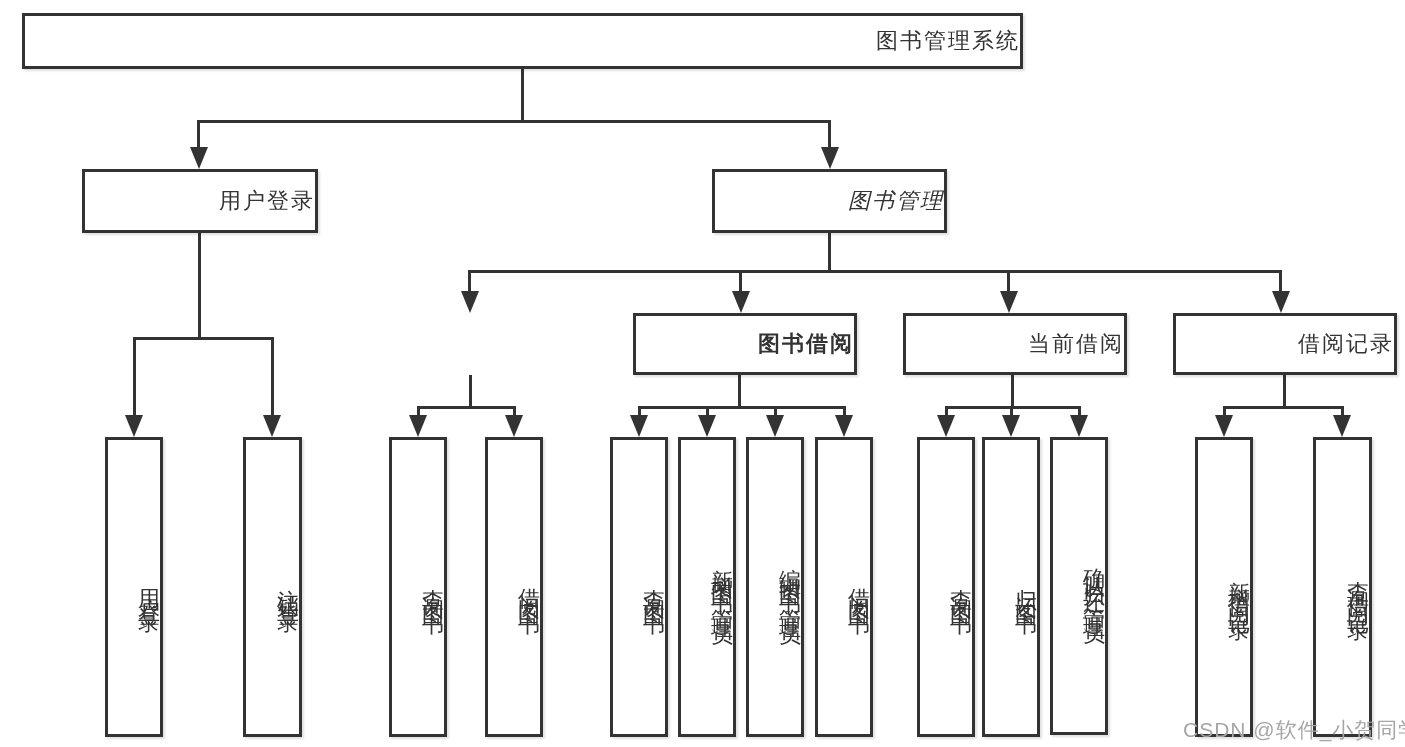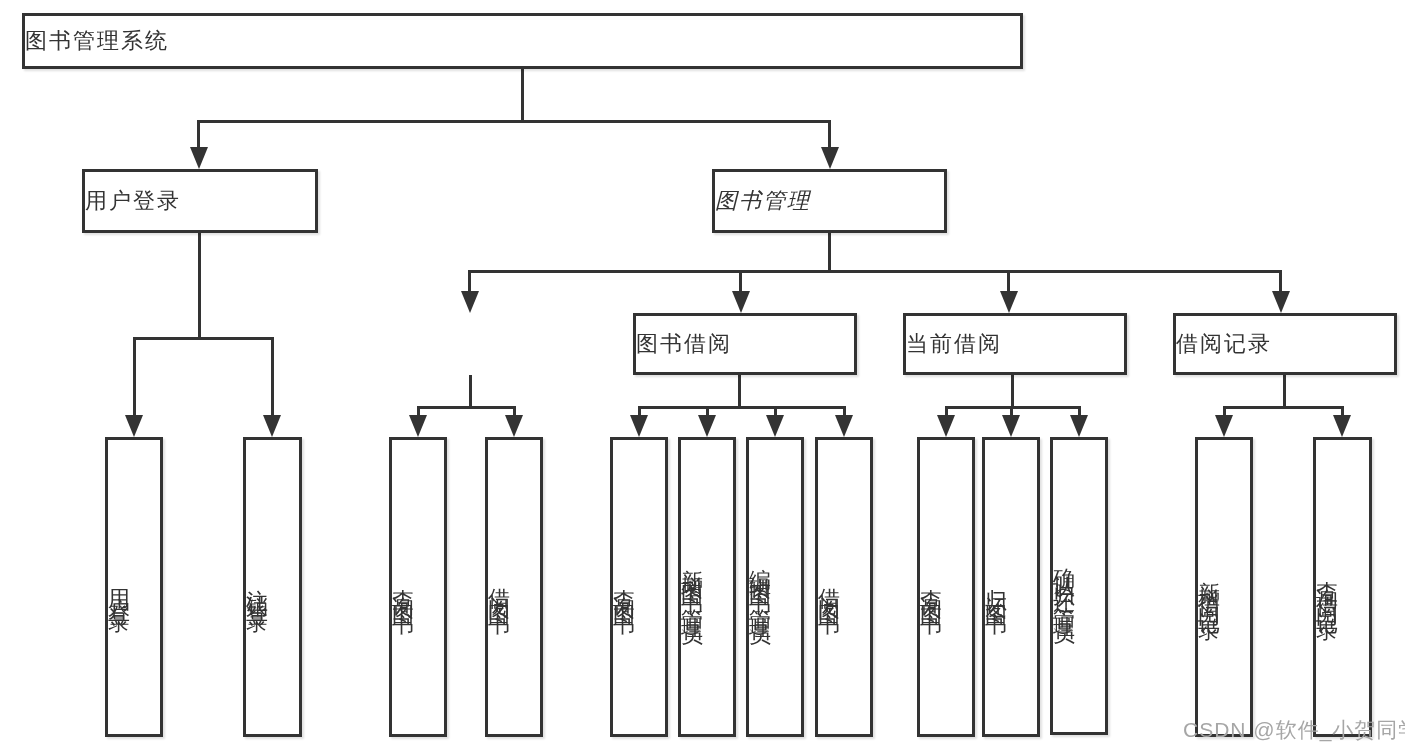--- a/index.html
+++ b/index.html
@@ -10,21 +10,21 @@
     overflow:hidden;
     font-family:"Liberation Sans","DejaVu Sans",sans-serif;
   }
   .box{
     position:absolute;
     box-sizing:border-box;
     border:3px solid #333333;
     background:#ffffff;
     display:flex;
     align-items:center;
-    justify-content:flex-start;
+    justify-content:flex-end;
     color:#333333;
     box-shadow:2px 2px 2px rgba(0,0,0,0.12);
     z-index:2;
   }
   .hlabel{
     font-size:22px;
     letter-spacing:2px;
     white-space:nowrap;
   }
   .vtext{
@@ -92,21 +92,21 @@
   <div class="line" style="left:468px;top:270px;width:814px;height:3px;"></div>
   <div class="line" style="left:468px;top:270px;width:3px;height:23px;"></div>
   <div class="arrow" style="left:461px;top:291px;"></div>
   <div class="line" style="left:739px;top:270px;width:3px;height:23px;"></div>
   <div class="arrow" style="left:732px;top:291px;"></div>
   <div class="line" style="left:1007px;top:270px;width:3px;height:23px;"></div>
   <div class="arrow" style="left:1000px;top:291px;"></div>
   <div class="line" style="left:1279px;top:270px;width:3px;height:23px;"></div>
   <div class="arrow" style="left:1272px;top:291px;"></div>
 
-  <div class="box" style="left:633px;top:313px;width:224px;height:62px;">
+  <div class="box" style="left:633px;top:313px;width:224px;height:62px;font-weight:bold;">
     <span class="hlabel">图书借阅</span>
   </div>
   <div class="box" style="left:903px;top:313px;width:224px;height:62px;">
     <span class="hlabel">当前借阅</span>
   </div>
   <div class="box" style="left:1173px;top:313px;width:224px;height:62px;">
     <span class="hlabel">借阅记录</span>
   </div>
 
   <div class="line" style="left:469px;top:375px;width:3px;height:31px;"></div>

